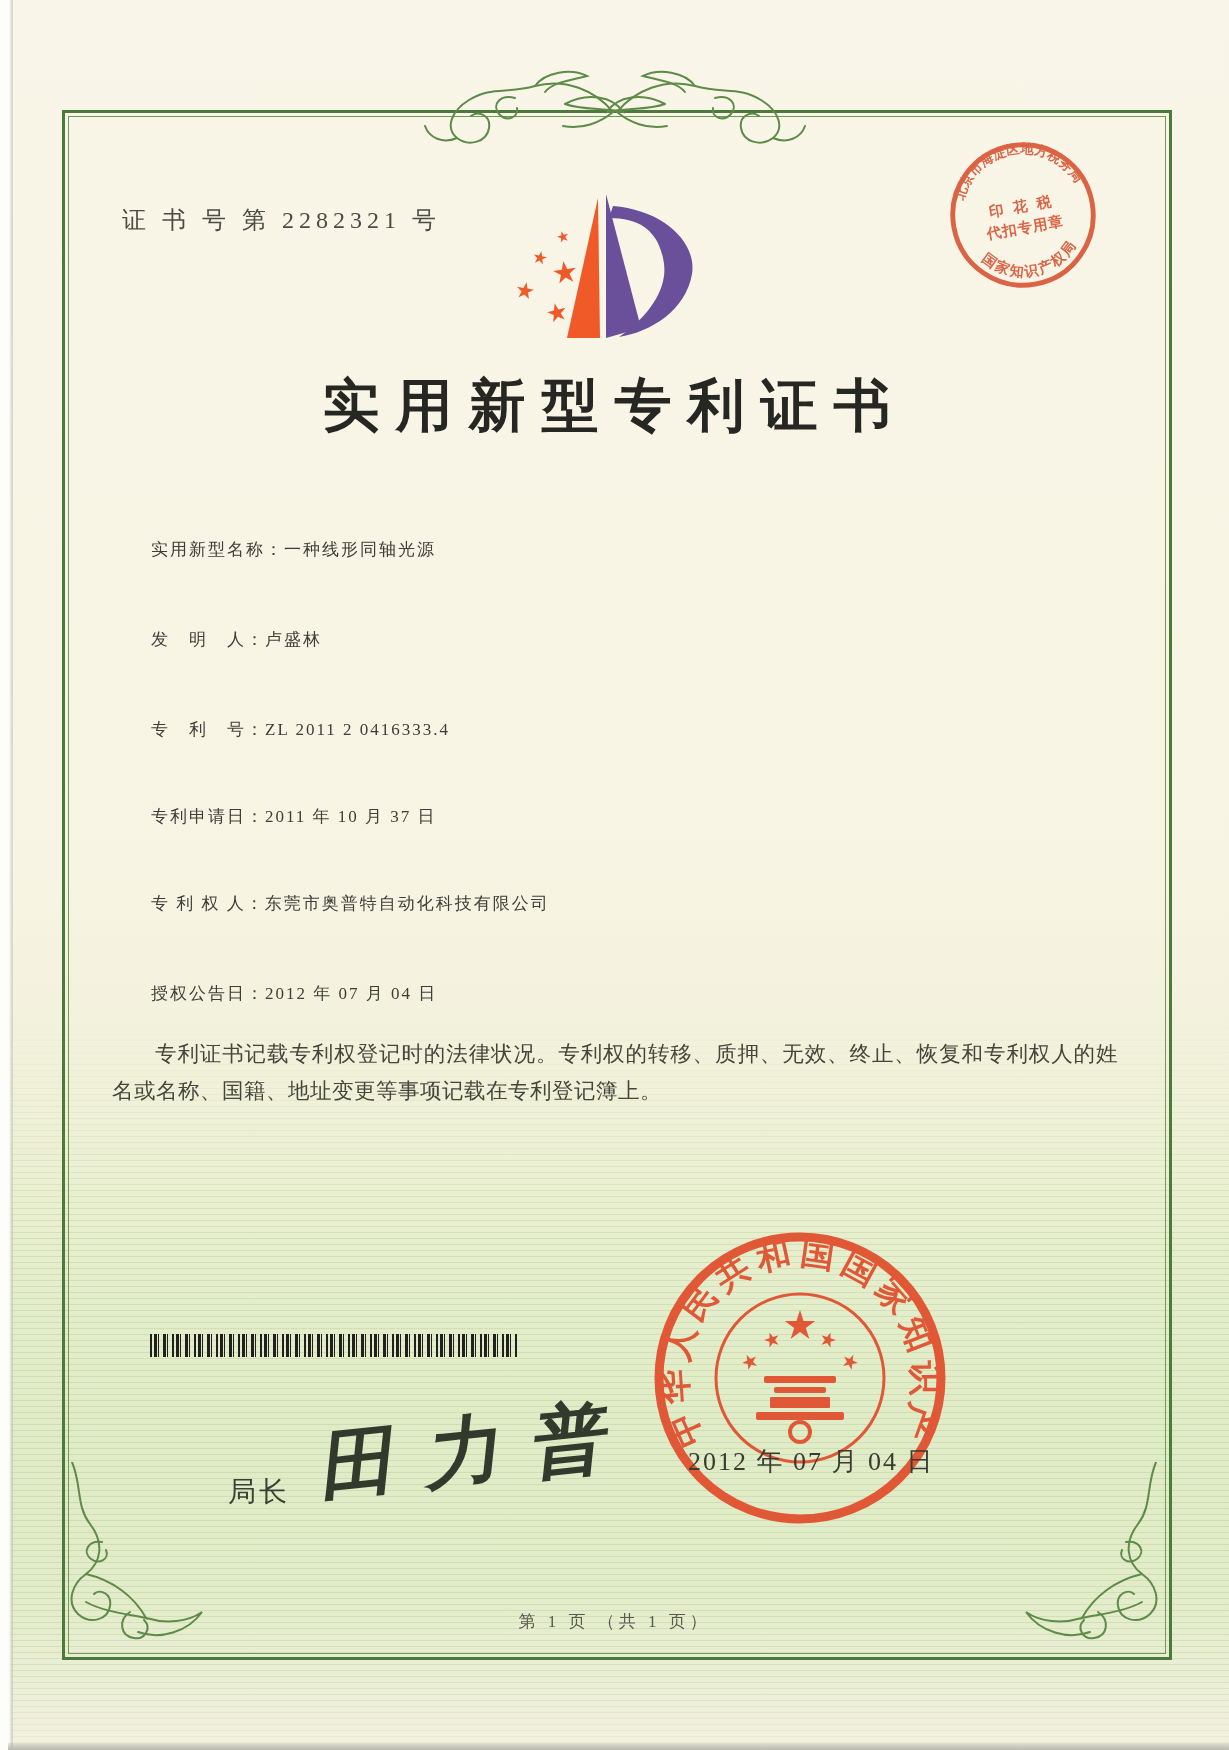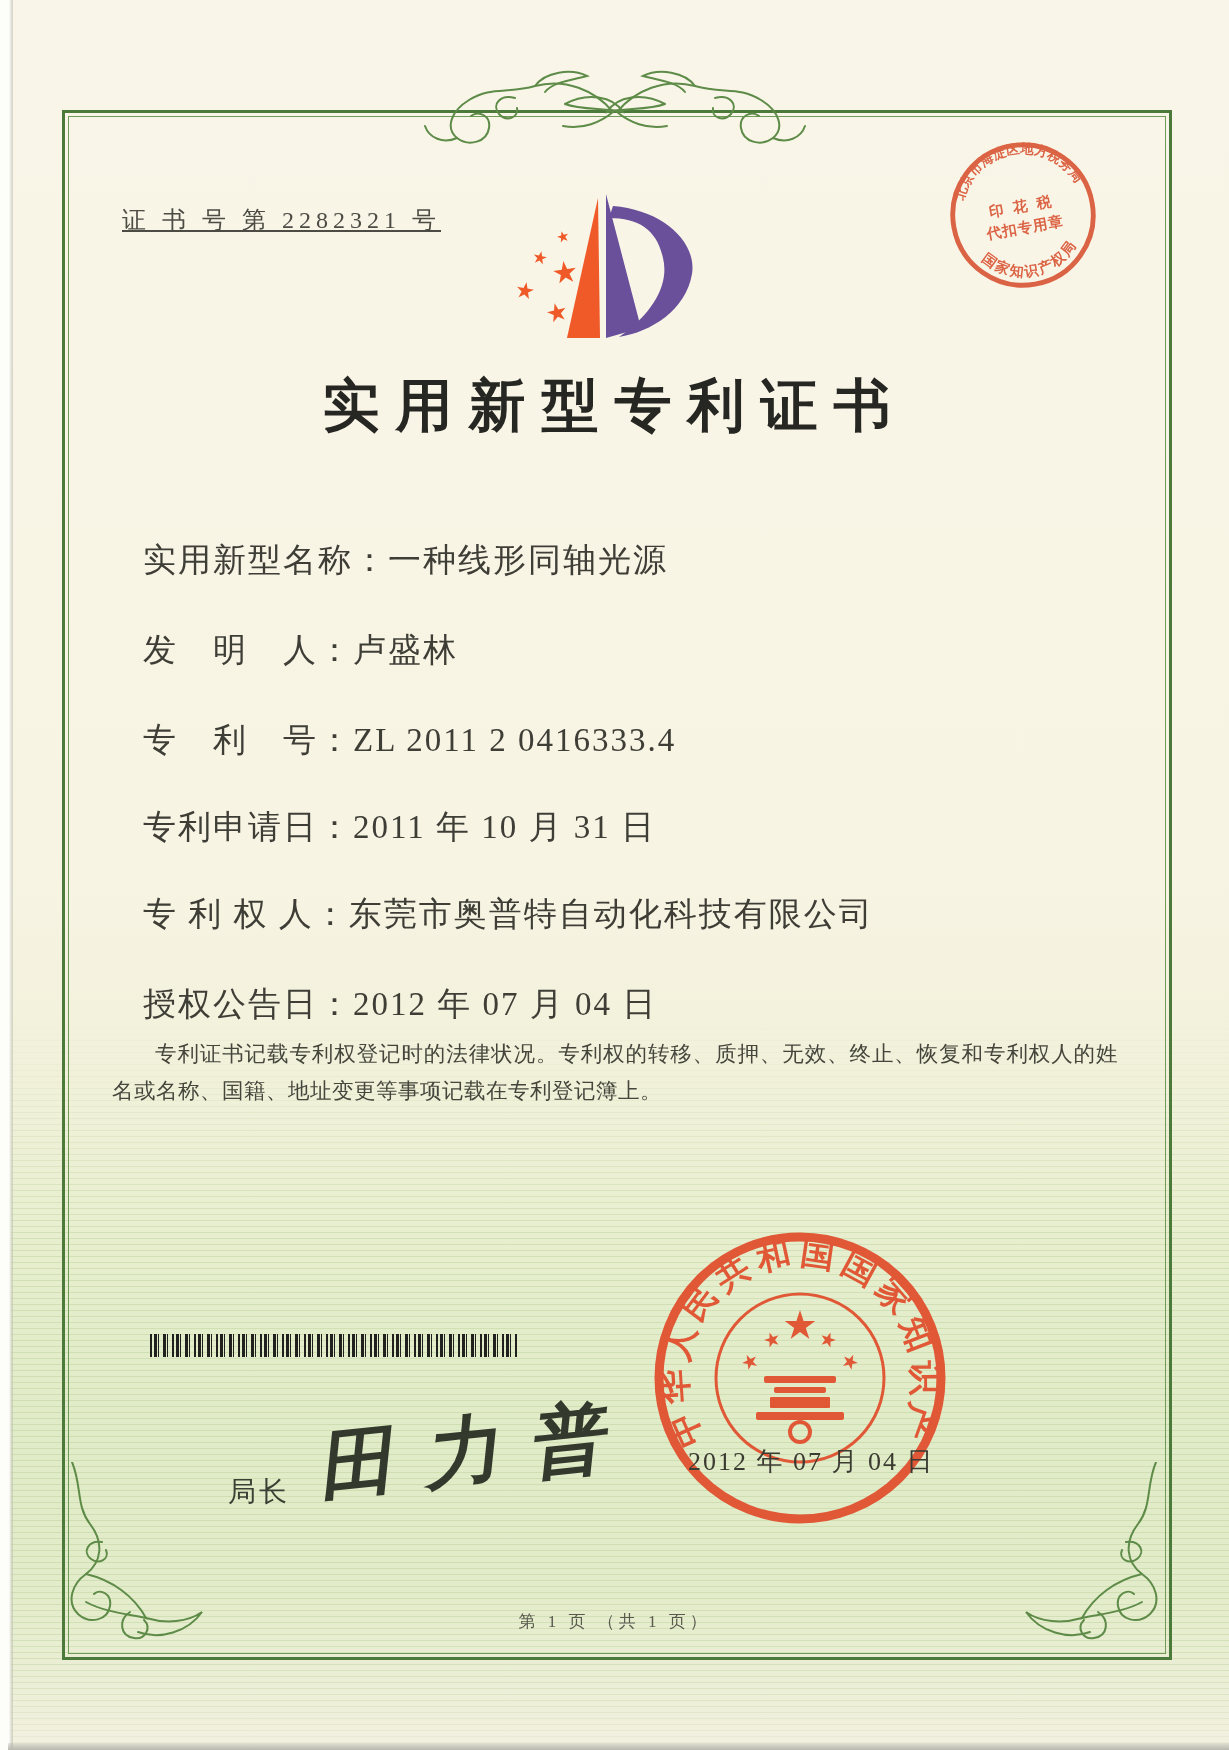--- a/index.html
+++ b/index.html
@@ -16,26 +16,26 @@
     position:absolute;left:0;right:0;top:1010px;bottom:0;pointer-events:none;
     background:repeating-linear-gradient(180deg,rgba(141,178,96,.22) 0 1px,rgba(141,178,96,0) 1px 6px);
     -webkit-mask-image:linear-gradient(180deg,transparent 0,#000 220px,#000 88%,rgba(0,0,0,.35) 100%);
     mask-image:linear-gradient(180deg,transparent 0,#000 220px,#000 88%,rgba(0,0,0,.35) 100%);
   }
   
   .frame{position:absolute;left:62px;top:110px;width:1104px;height:1544px;border:3px solid #4c7a3b;}
   .frame-inner{position:absolute;inset:3px;border:1px solid #6f9a58;}
   .ornament{position:absolute;pointer-events:none;}
   .ornament path{fill:none;stroke:#5e8b48;stroke-width:2;stroke-linecap:round;}
-  .cert-no{position:absolute;left:122px;top:204px;font-size:24px;letter-spacing:5px;color:#4c4c45;text-decoration:underline;}
+  .cert-no{position:absolute;left:122px;top:204px;font-size:24px;letter-spacing:5px;color:#4c4c45;}
   .logo{position:absolute;left:505px;top:190px;width:205px;height:150px;}
   .tax-stamp{position:absolute;left:945px;top:137px;width:156px;height:156px;opacity:.88;}
   .title{position:absolute;left:0;width:1229px;top:368px;text-align:center;font-size:57px;font-weight:bold;letter-spacing:16px;color:#262622;}
   .fields{position:absolute;left:135px;top:538px;width:950px;}
-  .field-row{position:absolute;left:8px;font-size:33px;color:#3e3e37;letter-spacing:2px;white-space:nowrap;}
+  .field-row{position:absolute;left:16px;font-size:17px;color:#3e3e37;letter-spacing:2px;white-space:nowrap;}
   .fr0{top:0}.fr1{top:90px}.fr2{top:180px}.fr3{top:267px}.fr4{top:354px}.fr5{top:444px}
   .body-text{position:absolute;left:112px;top:1036px;width:1006px;font-size:21.5px;line-height:37px;color:#45453c;text-align:justify;}
   .body-text p{margin:0;text-indent:2em;letter-spacing:.5px;}
   .barcode{position:absolute;left:150px;top:1334px;width:367px;height:23px;
     background:repeating-linear-gradient(90deg,#20201e 0 2px,transparent 2px 4px,#20201e 4px 7px,transparent 7px 8px,#20201e 8px 9px,transparent 9px 13px,#20201e 13px 16px,transparent 16px 17px,#20201e 17px 18px,transparent 18px 22px);}
   .sig-label{position:absolute;left:228px;top:1462px;font-size:28px;color:#3a4034;letter-spacing:3px;margin-top:11px;}
   .sig-name{position:absolute;left:322px;top:1400px;font-size:76px;font-weight:bold;color:#333a2d;
     letter-spacing:30px;transform:rotate(-6deg) skewX(-12deg);white-space:nowrap;}
   .seal{position:absolute;left:650px;top:1228px;width:300px;height:300px;opacity:.92;}
   .seal-date{position:absolute;left:688px;top:1444px;font-size:26px;letter-spacing:2px;color:#3b3b32;white-space:nowrap;}
@@ -118,21 +118,21 @@
       <text x="0" y="18" font-size="15" text-anchor="middle" letter-spacing="1">代扣专用章</text>
     </g>
   </svg>
 
   <div class="title">实用新型专利证书</div>
 
   <div class="fields">
     <div class="field-row fr0"><span>实用新型名称：</span><span>一种线形同轴光源</span></div>
     <div class="field-row fr1"><span>发　明　人：</span><span>卢盛林</span></div>
     <div class="field-row fr2"><span>专　利　号：</span><span>ZL 2011 2 0416333.4</span></div>
-    <div class="field-row fr3"><span>专利申请日：</span><span>2011 年 10 月 31 日</span></div>
+    <div class="field-row fr3"><span>专利申请日：</span><span>2011 年 10 月 37 日</span></div>
     <div class="field-row fr4"><span>专 利 权 人：</span><span>东莞市奥普特自动化科技有限公司</span></div>
     <div class="field-row fr5"><span>授权公告日：</span><span>2012 年 07 月 04 日</span></div>
   </div>
 
   <div class="body-text">
     <p>专利证书记载专利权登记时的法律状况。专利权的转移、质押、无效、终止、恢复和专利权人的姓名或名称、国籍、地址变更等事项记载在专利登记簿上。</p>
   </div>
 
   <div class="barcode"></div>
 

